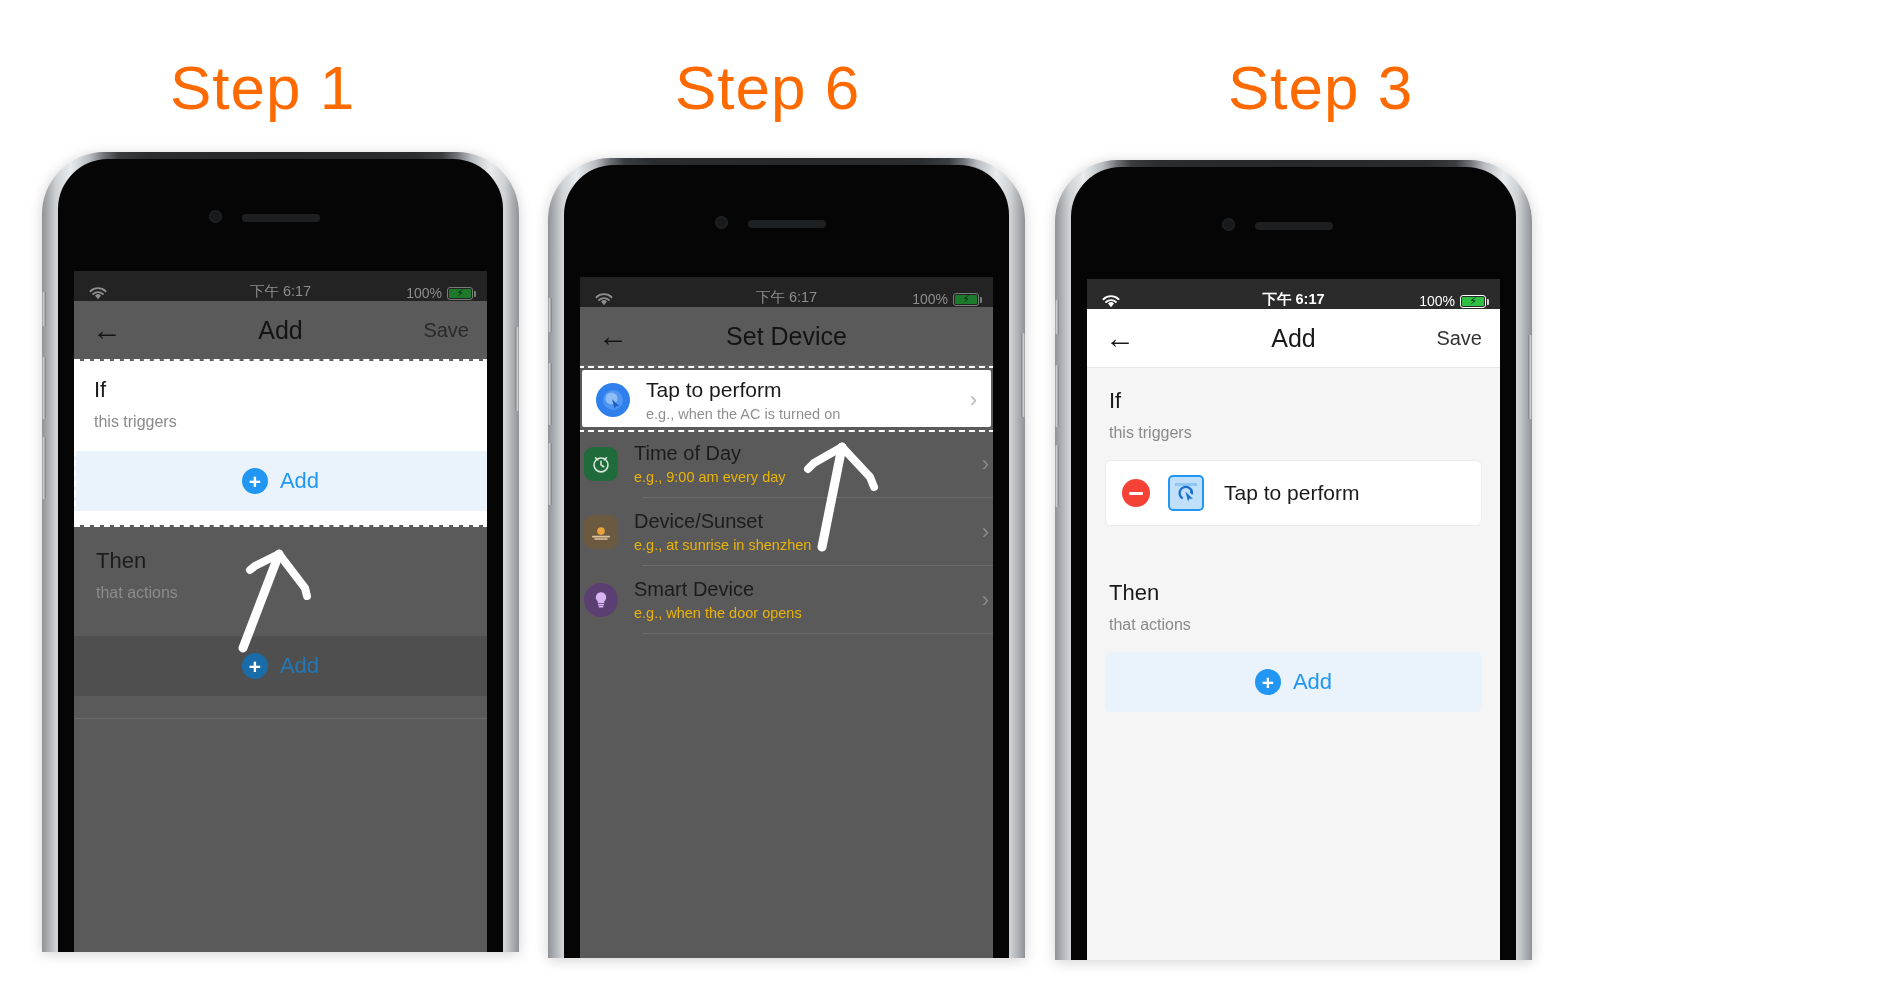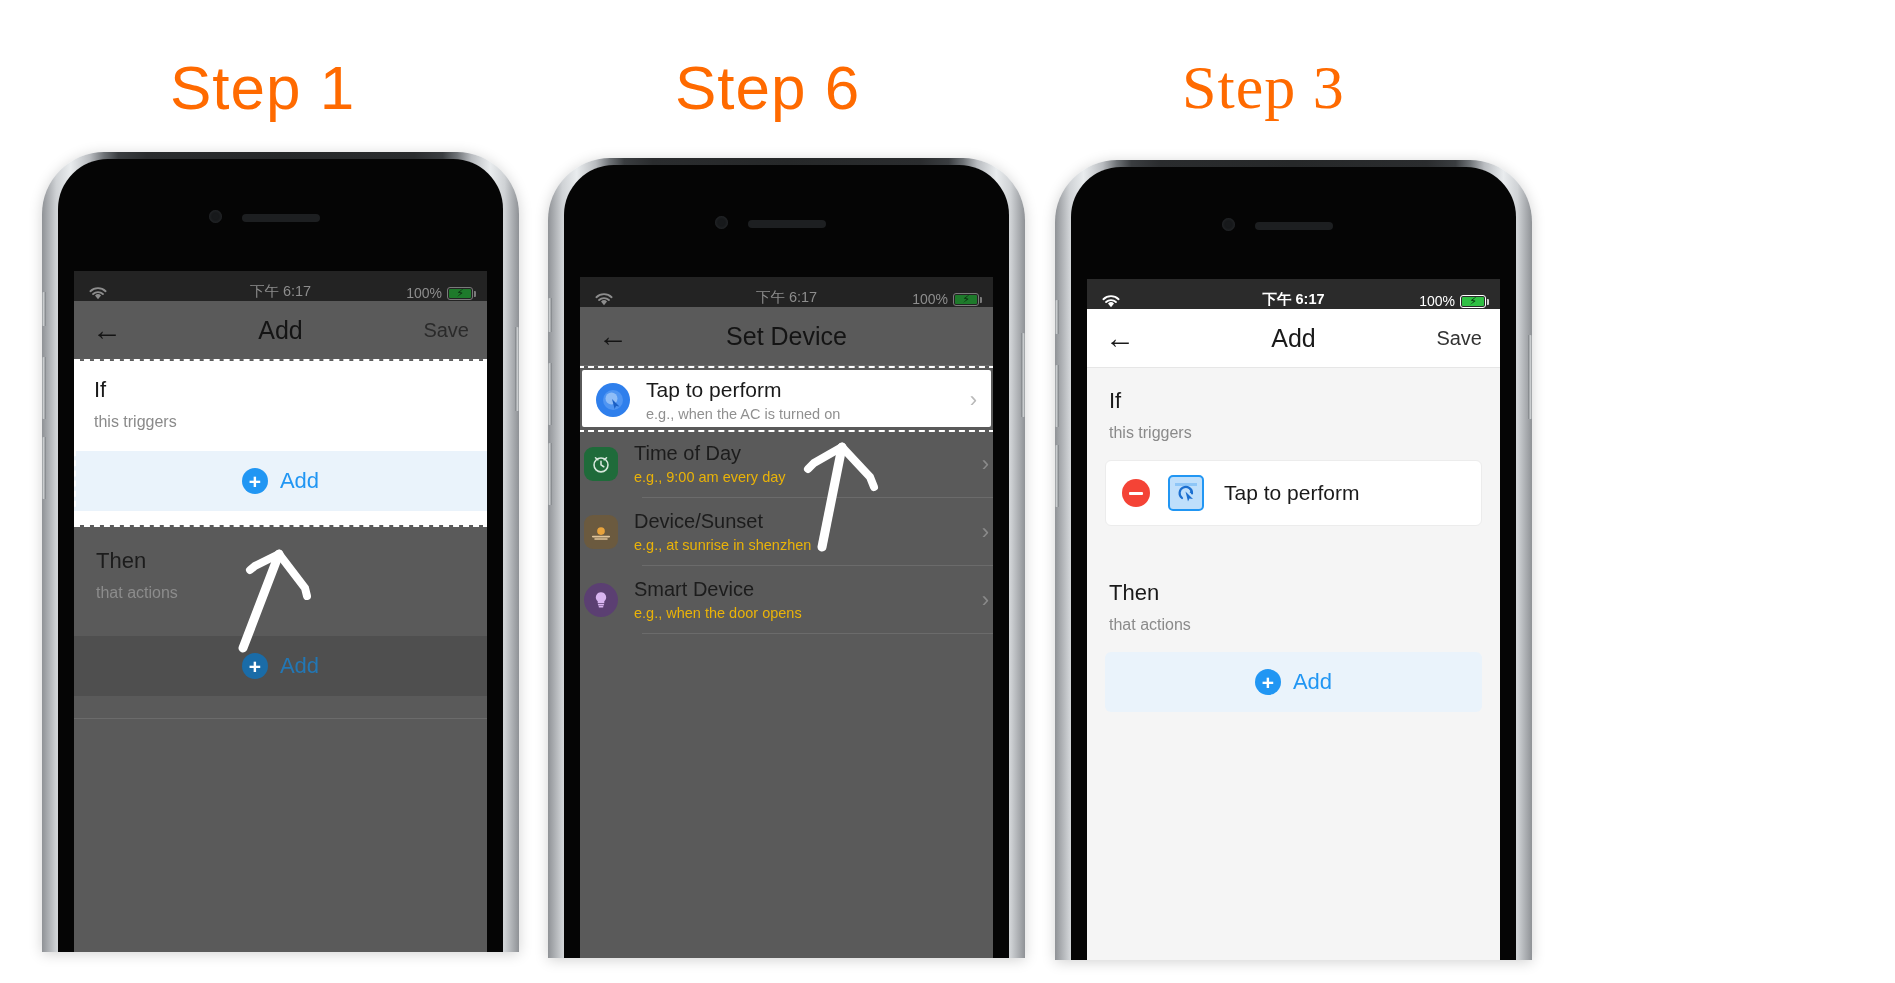--- a/index.html
+++ b/index.html
@@ -17,21 +17,21 @@
     font-size: 62px;
     font-weight: 400;
     color: #FF6A00;
     letter-spacing: 1px;
     white-space: nowrap;
     text-align: left;
     font-family: "Liberation Sans", sans-serif;
   }
   .step-label.s1 { left: 170px;  top: 52px; width: 290px; }
   .step-label.s2 { left: 675px;  top: 52px; width: 290px; }
-  .step-label.s3 { left: 1182px; top: 52px; width: 290px; font-family: Liberation Serif, serif; }
+  .step-label.s3 { left: 1228px; top: 52px; width: 290px; }
 
   
   .phone {
     position: absolute;
     width: 477px;
     height: 800px;
     border-radius: 62px 62px 0 0;
     background: linear-gradient(90deg,#8f9296 0%,#cfd2d5 3%,#e9ecee 6%,#b9bcc0 10%,#6e7276 13%,#3a3d40 16%,
                                 #2a2c2e 22%, #262829 50%, #2a2c2e 78%,
                                 #3a3d40 84%, #6e7276 87%, #b9bcc0 90%, #e9ecee 94%, #cfd2d5 97%, #8f9296 100%);

